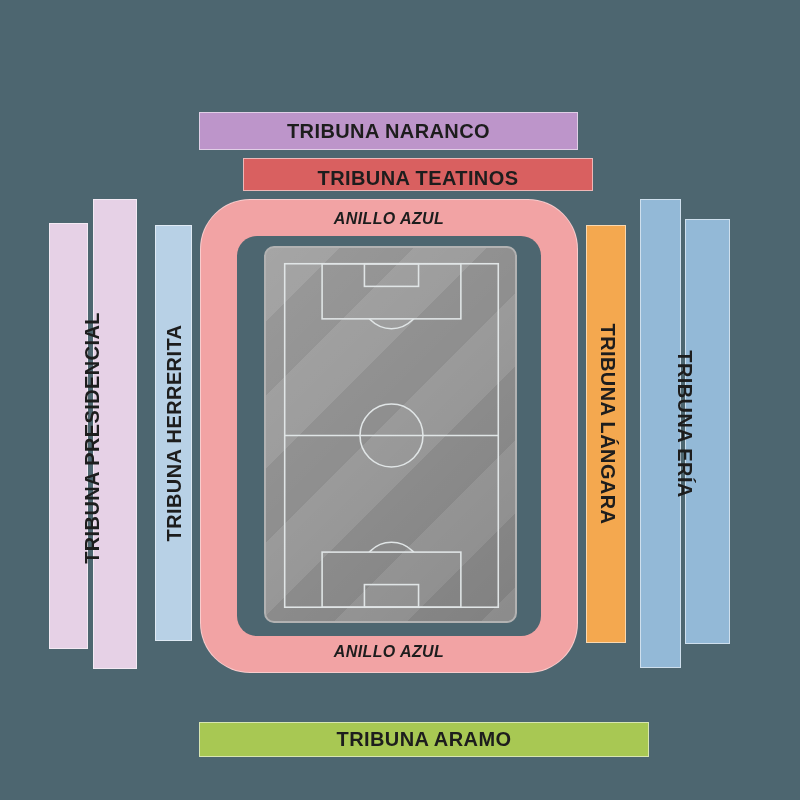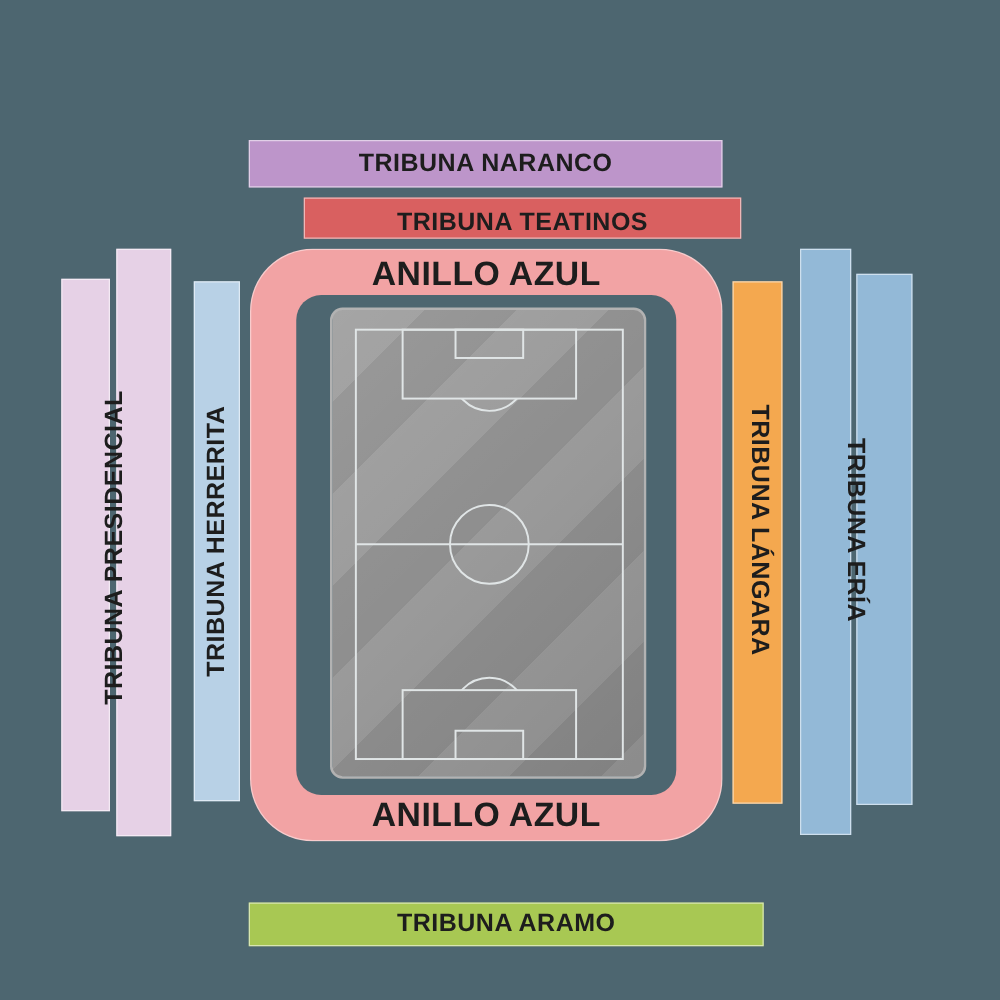--- a/index.html
+++ b/index.html
@@ -13,21 +13,21 @@
   .stage{position:relative;width:800px;height:800px;background:var(--bg);overflow:hidden;margin-top:36px;}
 
   .bar{position:absolute;display:flex;align-items:center;justify-content:center;
        border:1px solid rgba(255,255,255,0.55);}
   .bar .lbl{font-weight:700;font-size:20px;letter-spacing:0.4px;color:var(--text);white-space:nowrap;}
 
   
   .naranco   {left:199px;top:76px;width:379px;height:38px;}
   .teatinos  {left:243px;top:122px;width:350px;height:33px;align-items:flex-end;}
   .buenavista{left:240px;top:643px;width:294px;height:35px;}
-  .aramo     {left:199px;top:686px;width:412px;height:35px;}
+  .aramo     {left:199px;top:686px;width:450px;height:35px;}
 
   
   .presidencial-outer{left:49px; top:187px;width:39px;height:426px;}
   .presidencial-inner{left:93px; top:163px;width:44px;height:470px;}
   .herrerita         {left:155px;top:189px;width:37px;height:416px;}
   .langara           {left:586px;top:189px;width:40px;height:418px;}
   .eria-inner        {left:640px;top:163px;width:41px;height:469px;}
   .eria-outer        {left:685px;top:183px;width:45px;height:425px;}
 
   .vlabel{position:absolute;font-weight:700;font-size:20px;letter-spacing:0.4px;
@@ -36,22 +36,22 @@
   .rot-cw {transform:translate(-50%,-50%) rotate(90deg);}
   .lbl-presidencial{left:92px; top:402px;}
   .lbl-herrerita   {left:174px;top:397px;}
   .lbl-langara     {left:607px;top:388px;}
   .lbl-eria        {left:684px;top:388px;}
 
   
   .ring{position:absolute;left:200px;top:163px;width:378px;height:474px;
         border-radius:50px;border:1px solid rgba(255,255,255,0.45);}
   .ring-label{position:absolute;left:0;width:100%;height:36px;display:flex;
-              align-items:center;justify-content:center;font-weight:700;font-size:27px;
-              letter-spacing:0.4px;color:var(--text);}
+              align-items:center;justify-content:center;font-weight:700;font-size:16px;
+              letter-spacing:0.4px;color:var(--text);font-style:italic;}
   .ring-label.top{top:1px;}
   .ring-label.bottom{bottom:2px;}
   .ring-cutout{position:absolute;left:36px;top:36px;right:36px;bottom:36px;
                border-radius:20px;background:var(--bg);}
 
   
   .pitch{position:absolute;left:63px;top:46px;width:253px;height:377px;
          border-radius:10px;border:2px solid var(--pitch-border-color);
          background-image:
            linear-gradient(135deg, rgba(255,255,255,0.10) 0%, rgba(0,0,0,0.00) 45%, rgba(0,0,0,0.10) 100%),

